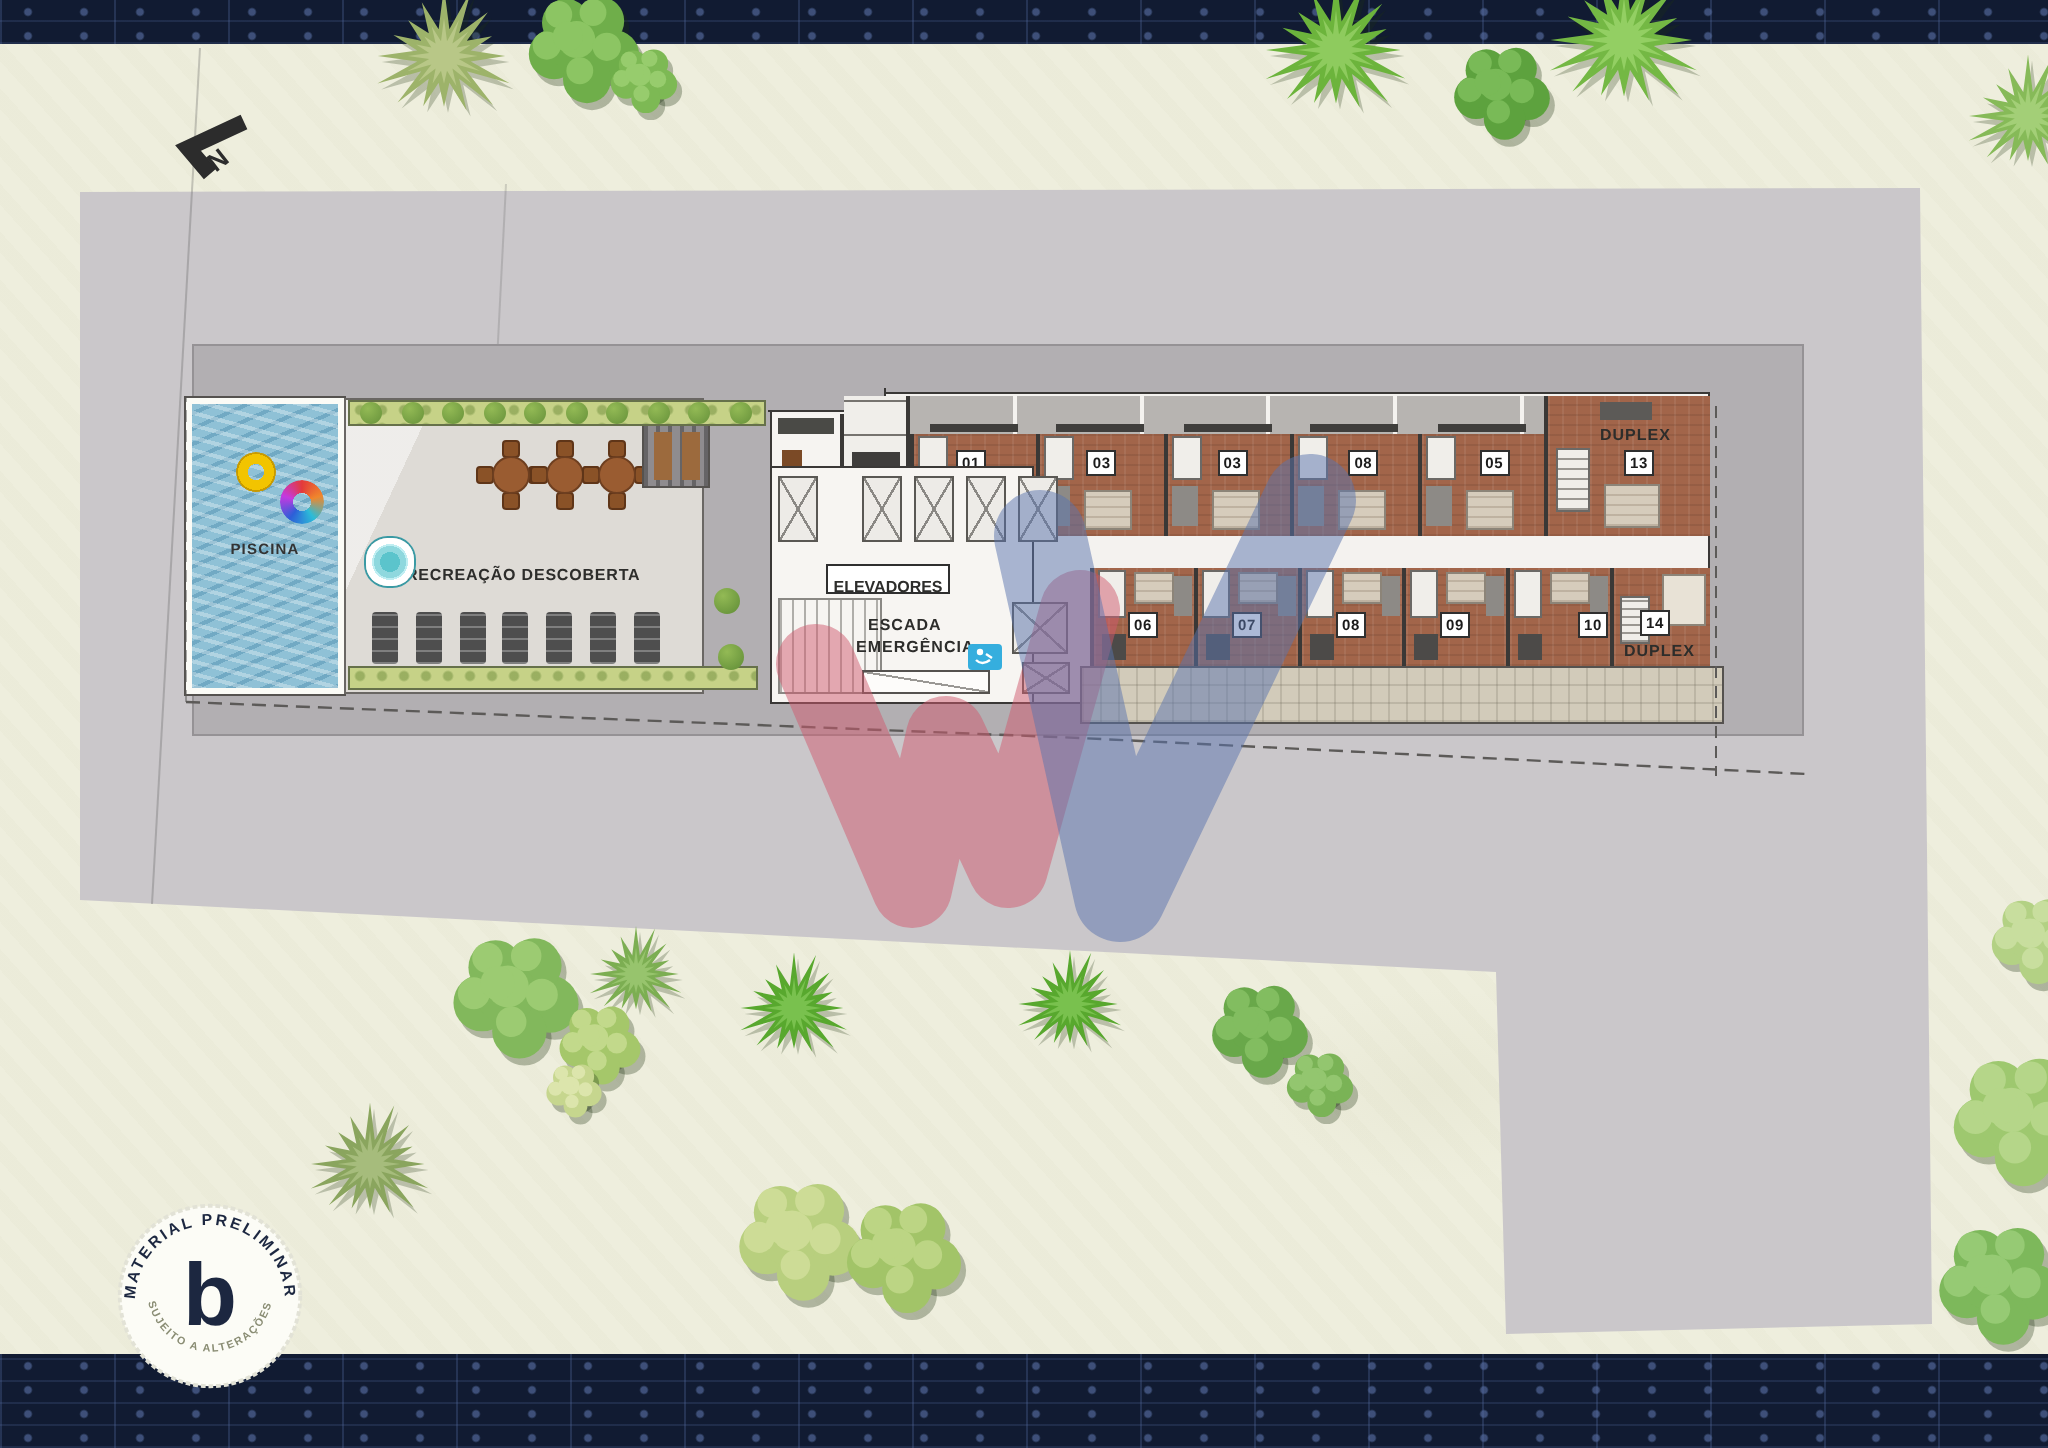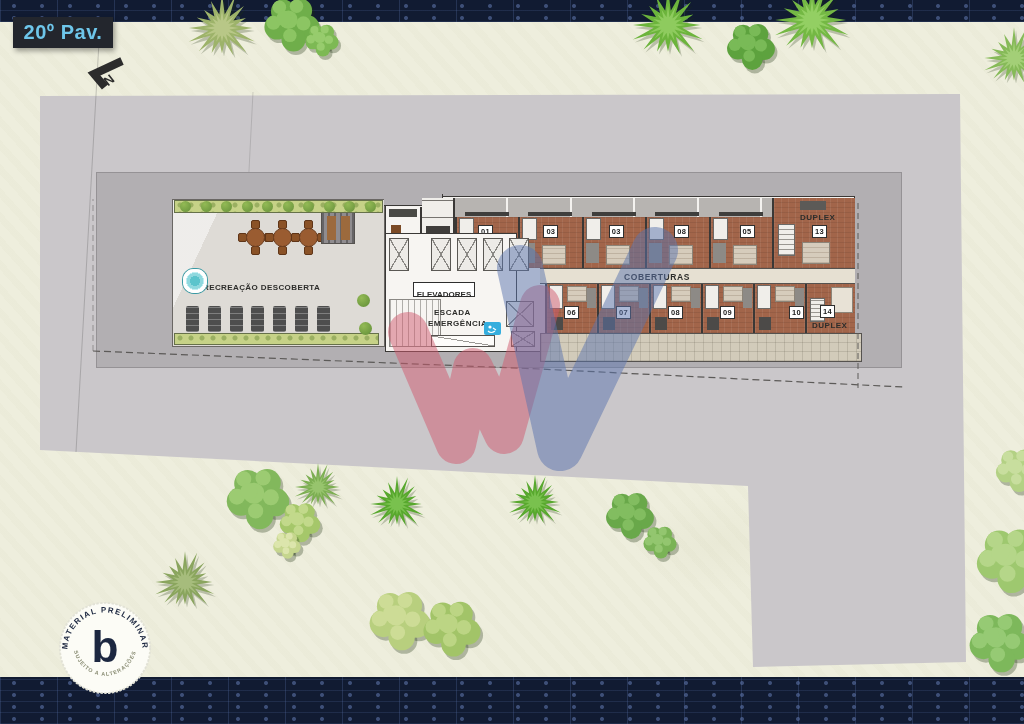--- a/index.html
+++ b/index.html
@@ -48,22 +48,34 @@
   <div class="abs navy" style="left:0;top:0;width:1024px;height:22px;"></div>
   <div class="abs navy" style="left:0;top:677px;width:1024px;height:47px;"></div>
 
   <svg class="abs" width="1024" height="724" style="left:0;top:0;">
     <polygon points="40,96 960,94 966,662 753,667 748,486 40,450" fill="#cac7ca"></polygon>
     <line x1="100" y1="24" x2="76" y2="452" stroke="rgba(90,90,90,.30)" stroke-width="1"></line>
     <line x1="253" y1="92" x2="247" y2="210" stroke="rgba(90,90,90,.22)" stroke-width="1"></line>
   </svg>
   <div class="abs" style="left:96px;top:172px;width:806px;height:196px;background:#b2afb2;box-shadow:inset 0 0 0 1px rgba(120,117,120,.5);"></div>
 
-
-  <div class="abs" style="left:172px;top:199px;width:213px;height:148px;background:#dedbd6;border:1px solid #6a6764;box-sizing:border-box;
+  <div class="abs" style="left:93px;top:199px;width:79px;height:148px;border:3px solid #fbfbf6;outline:1px solid #55524f;box-sizing:border-box;
+              background-color:#8fc1d6;
+              background-image:repeating-linear-gradient(15deg, rgba(255,255,255,.30) 0 2px, transparent 2px 6px),
+                               repeating-linear-gradient(-24deg, rgba(36,108,148,.28) 0 2px, transparent 2px 7px);">
+    <div class="lbl" style="position:absolute;left:0;top:68px;width:100%;text-align:center;font-size:7.5px;letter-spacing:.6px;color:#333;">PISCINA</div>
+    <div style="position:absolute;left:22px;top:24px;width:20px;height:20px;border-radius:50%;
+                background:radial-gradient(circle, transparent 0 4px, #f2c400 4px 9px, #c89a00 9px 10px, transparent 10px);"></div>
+    <div style="position:absolute;left:44px;top:38px;width:22px;height:22px;border-radius:50%;
+                background:conic-gradient(#e33a3a,#f0872c,#2cbcd8,#2c5fd8,#c43ae0,#e33a3a);
+                -webkit-mask:radial-gradient(circle, transparent 0 4.5px, #000 4.5px 11px, transparent 11px);
+                mask:radial-gradient(circle, transparent 0 4.5px, #000 4.5px 11px, transparent 11px);"></div>
+  </div>
+
+  <div class="abs" style="left:172px;top:199px;width:180px;height:148px;background:#dedbd6;border:1px solid #6a6764;box-sizing:border-box;
               background-image:linear-gradient(115deg, rgba(255,255,255,.5) 0 18%, transparent 18% 100%);">
     <div class="lbl" style="position:absolute;left:30px;top:83px;font-size:8px;letter-spacing:.4px;">RECREAÇÃO DESCOBERTA</div>
     <div id="deck-items">
         <div class="chair" style="position: absolute; left: 78px; top: 20px;"></div>
         <div class="chair" style="position: absolute; left: 78px; top: 46px;"></div>
         <div class="chair" style="position: absolute; left: 65px; top: 33px;"></div>
         <div class="chair" style="position: absolute; left: 91px; top: 33px;"></div>
         <div class="tbl" style="position: absolute; left: 73px; top: 28px;"></div>
         <div class="chair" style="position: absolute; left: 105px; top: 20px;"></div>
         <div class="chair" style="position: absolute; left: 105px; top: 46px;"></div>
@@ -195,23 +207,20 @@
 
   <div class="unit" style="left:772px;top:198px;width:83px;height:70px;">
     <div class="lbl" style="position:absolute;left:26px;top:15px;font-size:8px;letter-spacing:.5px;">DUPLEX</div>
     <div class="numbox" style="left:38px;top:27px;">13</div>
     <div class="bath" style="left:4px;top:26px;width:17px;height:32px;
          background-image:repeating-linear-gradient(0deg, #9a9792 0 1px, transparent 1px 5px);"></div>
     <div class="bed" style="left:28px;top:44px;width:28px;height:22px;"></div>
     <div class="counter" style="left:26px;top:3px;width:26px;height:9px;background:#5c5a57;"></div>
   </div>
 
-  <div class="abs" style="left:540px;top:268px;width:315px;height:16px;background:#e6e0d2;border-top:1px solid #55524f;border-bottom:1px solid #55524f;box-sizing:border-box;">
-    <div class="lbl" style="position:absolute;left:84px;top:3px;font-size:8.5px;letter-spacing:.6px;">COBERTURAS</div>
-  </div>
 
   <div class="unit" style="left:805px;top:284px;width:50px;height:49px;">
     <div class="bed" style="left:24px;top:3px;width:22px;height:26px;background:#e8e2d6;"></div>
     <div class="bath" style="left:3px;top:14px;width:15px;height:24px;
          background-image:repeating-linear-gradient(0deg, #9a9792 0 1px, transparent 1px 4px);"></div>
     <div class="numbox" style="left:13px;top:21px;">14</div>
     <div class="lbl" style="position:absolute;left:5px;top:37px;font-size:8px;letter-spacing:.5px;">DUPLEX</div>
   </div>
 
   <div class="abs" style="left:540px;top:333px;width:322px;height:29px;background:#d2cbba;border:1px solid #55524f;box-sizing:border-box;
@@ -591,23 +600,20 @@
         <circle cx="1015.12" cy="466.64" r="7.392000000000001" fill="#c8de9e"></circle>
         <circle cx="1027.12" cy="469.52" r="5.6448" fill="#c8de9e"></circle>
         <circle cx="1003.12" cy="469.03999999999996" r="5.6448" fill="#c8de9e"></circle>
         <circle cx="1021.6" cy="455.84" r="5.376" fill="#c8de9e"></circle>
         <circle cx="1007.92" cy="456.56" r="5.376" fill="#c8de9e"></circle>
         <circle cx="1016.32" cy="479.12" r="5.376" fill="#c8de9e"></circle>
         <circle cx="1011.52" cy="465.44" r="6.048" fill="#c8de9e"></circle>
       </g>
     </svg>
 
-  <div class="abs" style="left:13px;top:17px;width:100px;height:31px;background:#23262d;box-shadow:2px 3px 5px rgba(0,0,0,.35);">
-    <span style="display:block;color:#6ec6ea;font-weight:bold;font-size:20px;line-height:31px;text-align:center;letter-spacing:.5px;">20º Pav.</span>
-  </div>
 
   <svg class="abs" width="46" height="44" style="left:84px;top:52px;">
     <path d="M38 9 L10 22 L21 35" fill="none" stroke="#2c2c2c" stroke-width="8" stroke-linejoin="miter"></path>
     <text x="20" y="33" font-size="13" font-weight="bold" fill="#2c2c2c" transform="rotate(-38 24 28)" font-family="Liberation Sans, sans-serif">N</text>
   </svg>
 
   <svg class="abs" width="96" height="96" viewBox="0 0 100 100" style="left:57px;top:600px;">
     <circle cx="50" cy="50" r="47" fill="#fcfcf6" stroke="#e2e2d6" stroke-width="2" stroke-dasharray="2.5 1.5"></circle>
     <circle cx="50" cy="50" r="44" fill="#fcfcf6"></circle>
     <defs>

